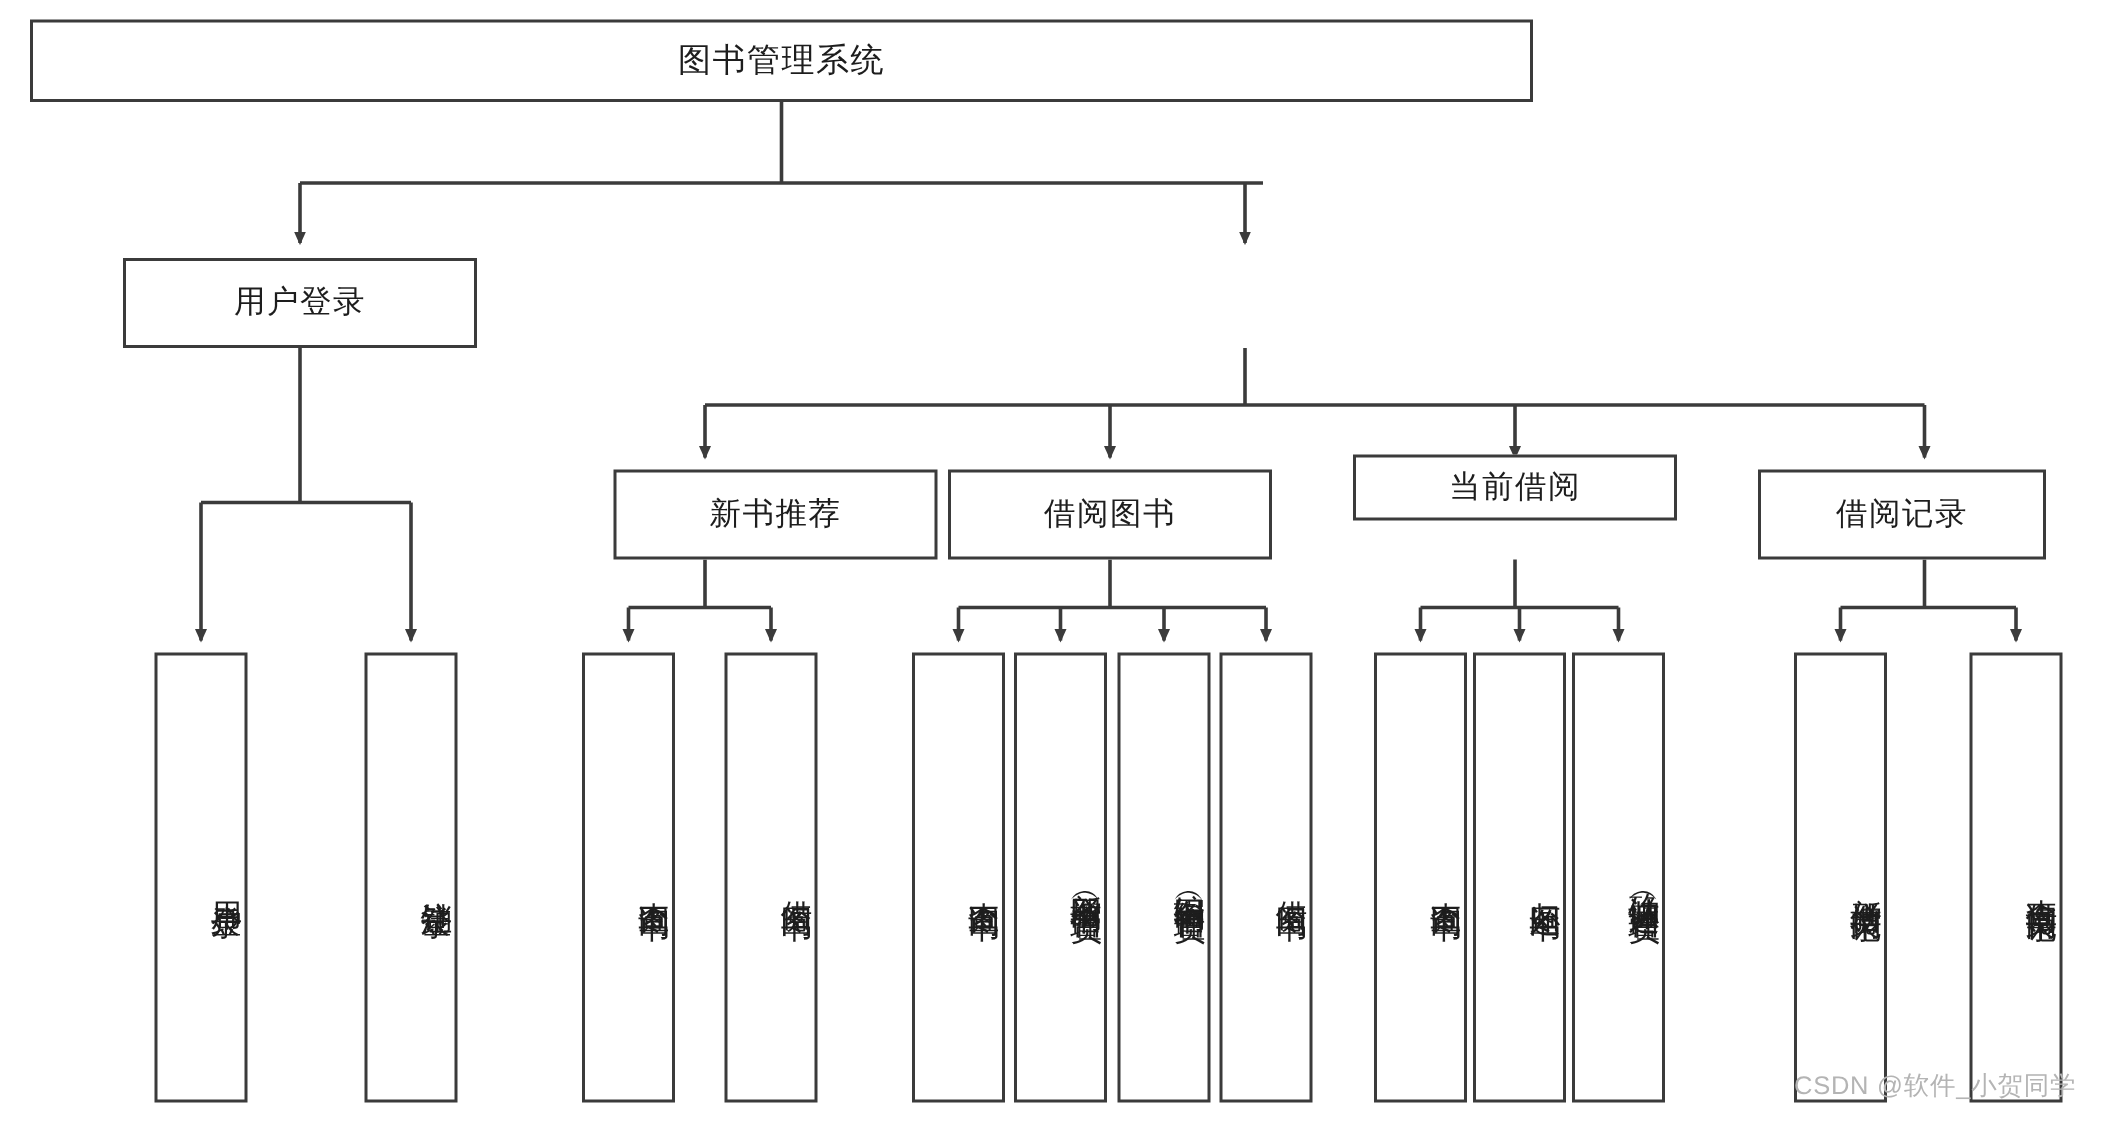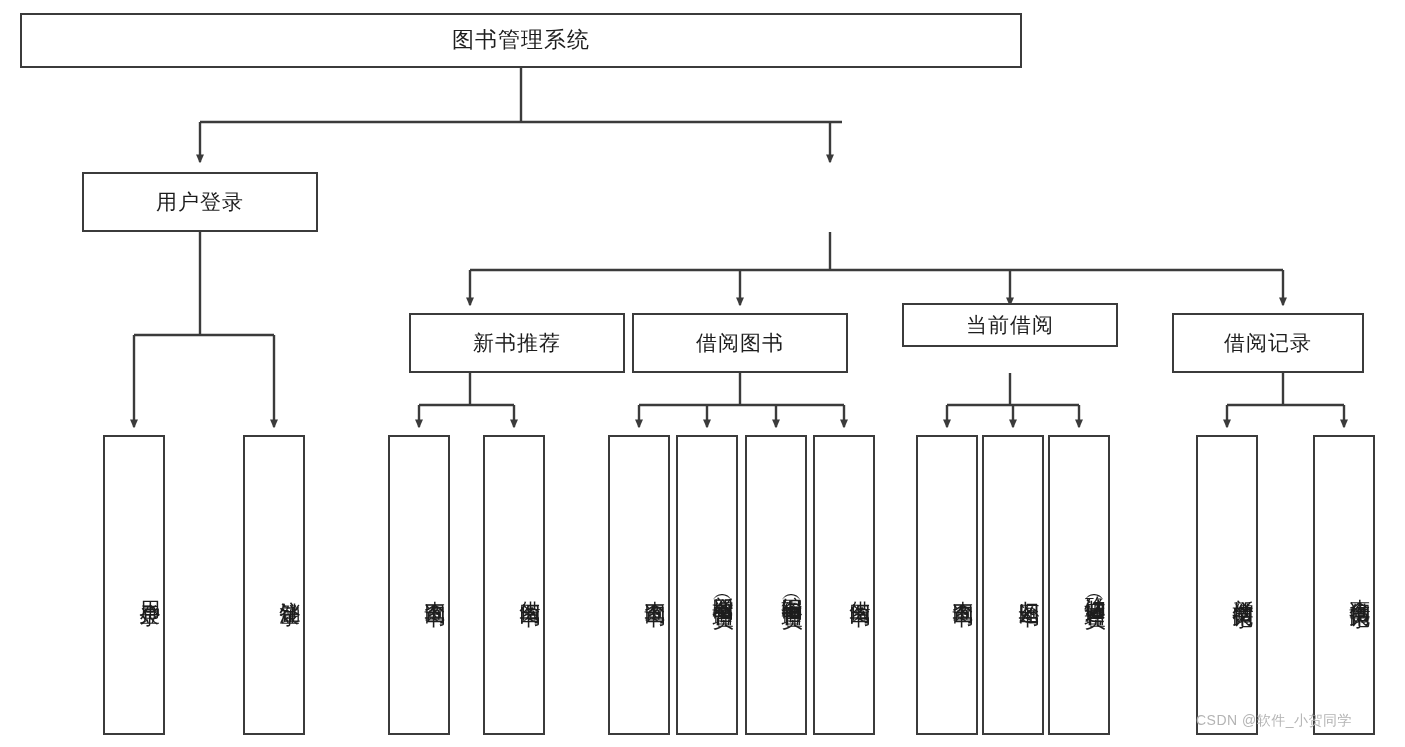--- a/index.html
+++ b/index.html
@@ -53,21 +53,21 @@
     writing-mode: vertical-rl;
     text-orientation: upright;
     display: block;
     white-space: nowrap;
   }
   #root-node { font-size: 22px; }
   .watermark {
     position: absolute;
     left: 1196px;
     top: 712px;
-    font-size: 14px;
+    font-size: 17px;
     color: #b4b4b4;
     white-space: nowrap;
     letter-spacing: 0.5px;
   }
 </style>
 </head>
 <body>
 
 <div id="canvas">
 

